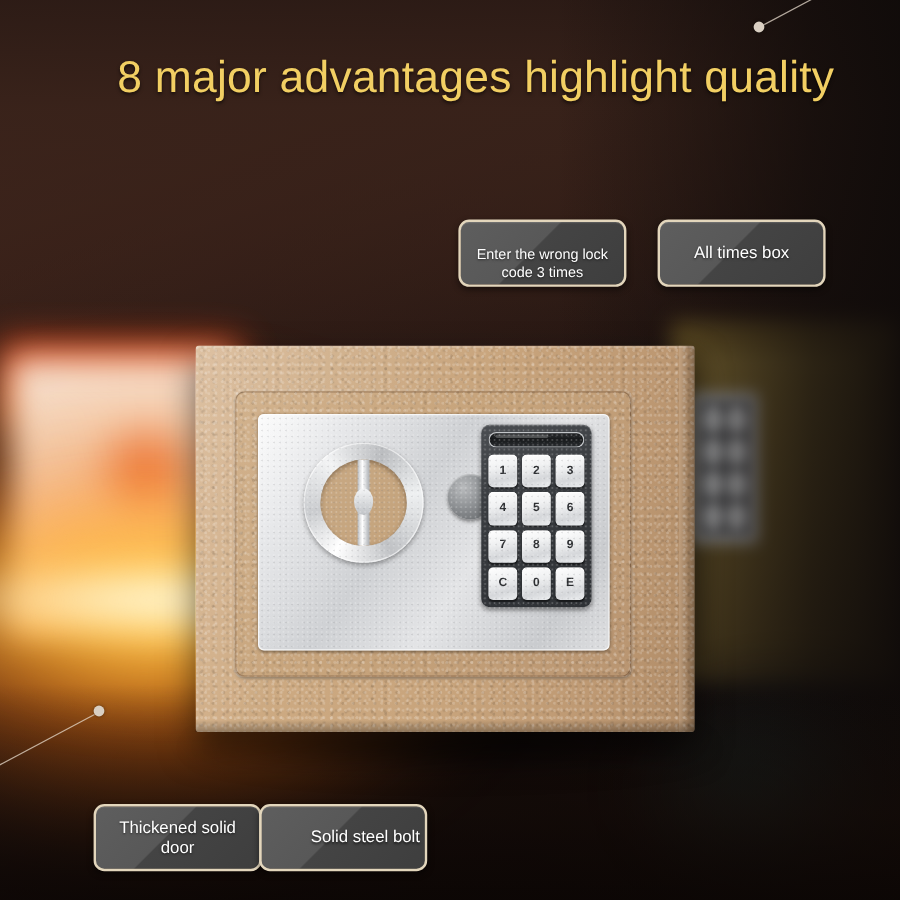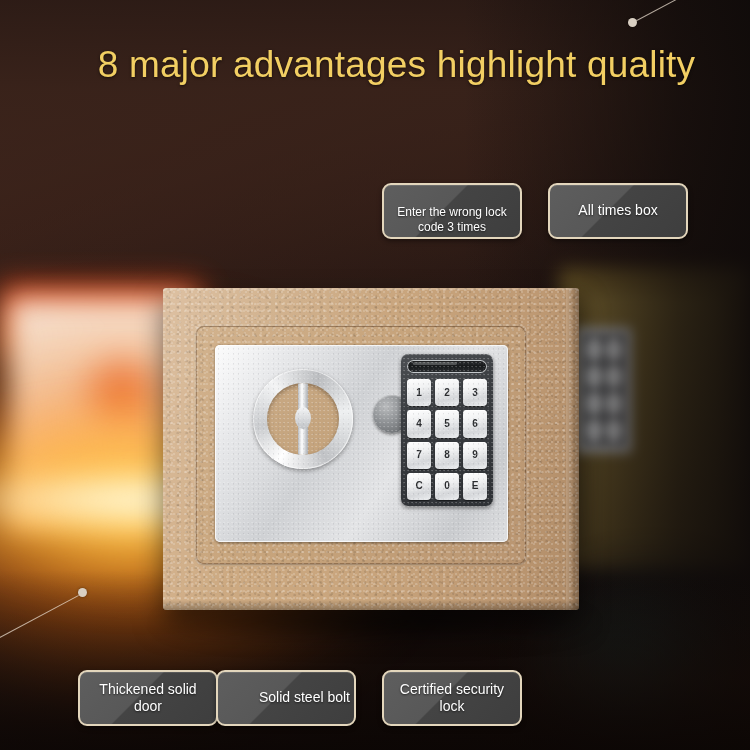--- a/index.html
+++ b/index.html
@@ -329,17 +329,14 @@
     </div>
     <div class="safe-gloss"></div>
   </div>
 
   <div class="badge badge-row-bot" style="left:50px;margin-left:28px;">
     <span>Thickened solid door</span>
   </div>
   <div class="badge badge-row-bot" style="left:216px;justify-content:flex-end;">
     <span>Solid steel bolt</span>
   </div>
-  <div class="badge badge-row-bot" style="left:382px;">
-    <span>Certified security lock</span>
-  </div>
 
 </div>
 
 </body></html>

